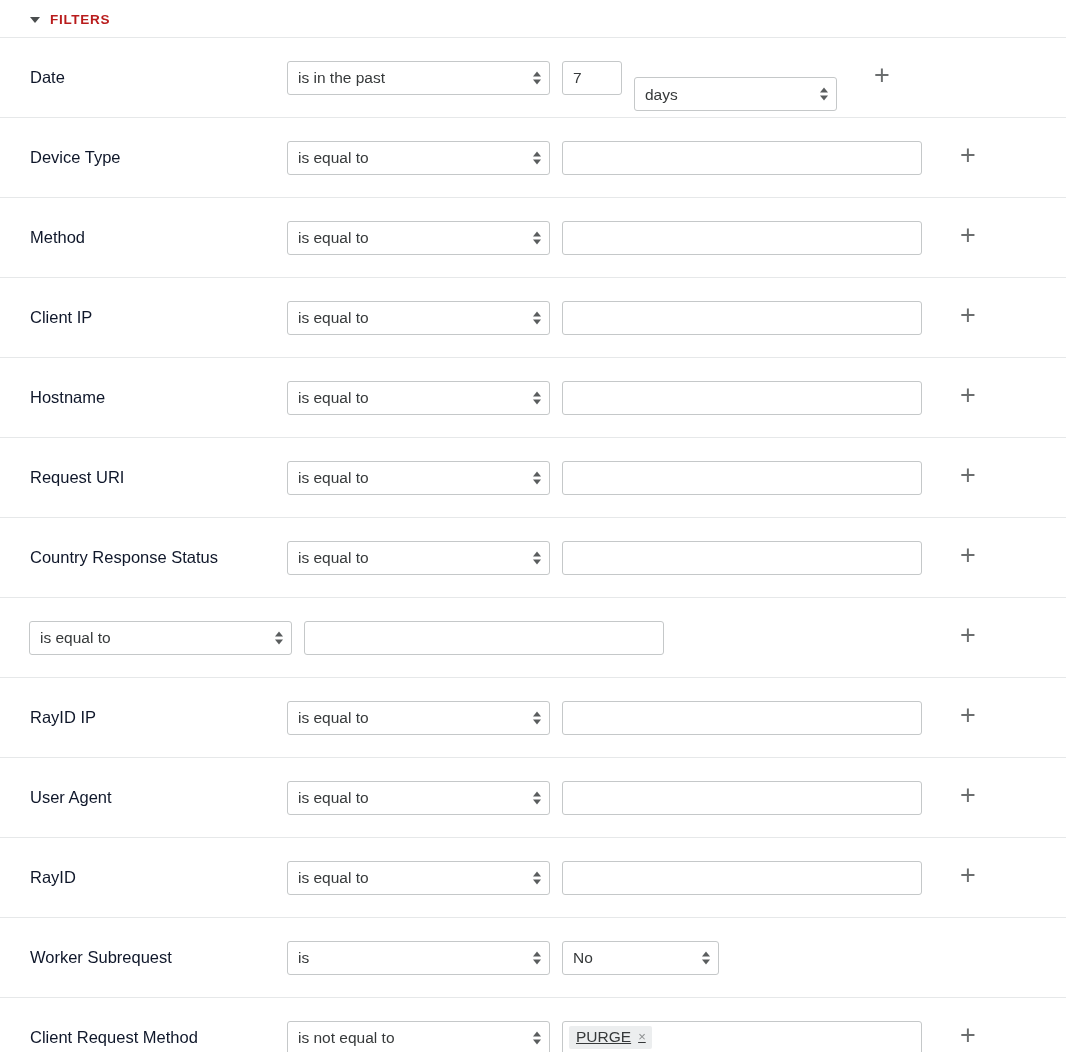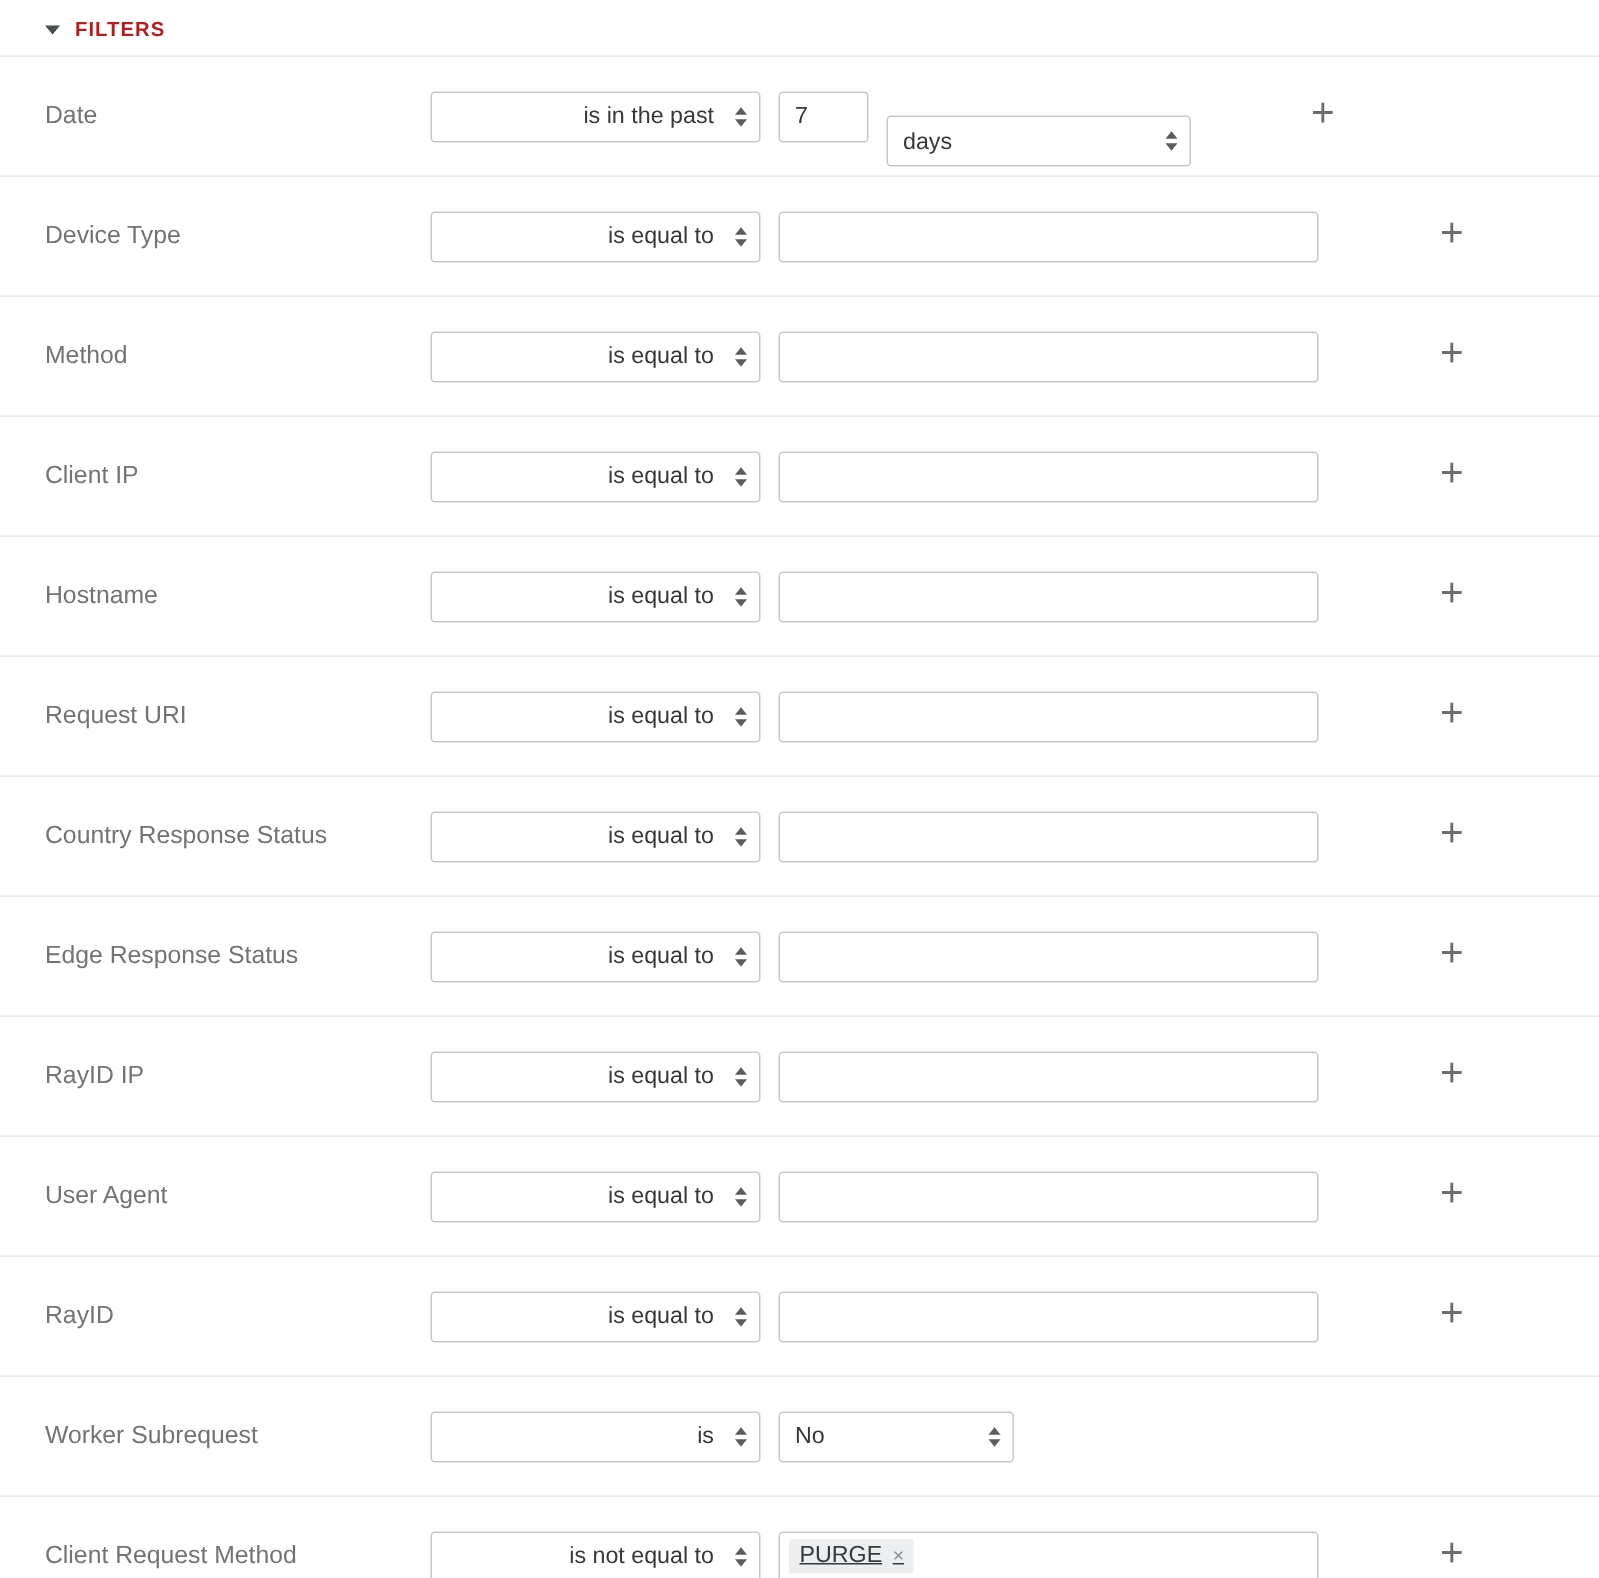--- a/index.html
+++ b/index.html
@@ -45,21 +45,21 @@
     position: relative;
   }
   .filter-row:first-of-type {
     border-top: 1px solid #e6e8e9;
   }
   .label {
     width: 258px;
     padding-left: 30px;
     box-sizing: border-box;
     font-size: 16.5px;
-    color: #737373;
+    color: #0f172a;
     line-height: 1.2;
   }
   select.ctl {
     -webkit-appearance: none;
     appearance: none;
     font-family: "Liberation Sans", sans-serif;
     font-size: 15.5px;
     color: #36393a;
     background: #ffffff;
     border: 1px solid #c5c8c9;
@@ -89,21 +89,21 @@
     border-right: 4px solid transparent;
   }
   .select-wrap .arrows .up {
     border-bottom: 5px solid #5a5d5e;
     margin-bottom: 3px;
   }
   .select-wrap .arrows .dn {
     border-top: 5px solid #5a5d5e;
   }
   .op-wrap { margin-left: 29px; }
-  .op-wrap select.ctl { width: 220px; text-align: right; }
+  .op-wrap select.ctl { width: 263px; }
   .unit-wrap { margin-left: 12px; margin-top: 33px; }
   .unit-wrap select.ctl { width: 203px; }
   .bool-wrap { margin-left: 12px; }
   .bool-wrap select.ctl { width: 157px; }
 
   input.ctl {
     font-family: "Liberation Sans", sans-serif;
     font-size: 15.5px;
     color: #36393a;
     background: #ffffff;
@@ -274,21 +274,20 @@
       <span class="arrows">
           <span class="up"></span>
           <span class="dn"></span>
         </span>
     </div>
     <input class="ctl text-input" type="text" value="" style="">
     <span class="plus p-std">+</span>
   </div>
 
   <div class="filter-row">
-    <div class="label">Edge Response Status</div>
     <div class="select-wrap op-wrap">
       <select class="ctl">
         <option>is equal to</option>
       </select>
       <span class="arrows">
           <span class="up"></span>
           <span class="dn"></span>
         </span>
     </div>
     <input class="ctl text-input" type="text" value="" style="">

